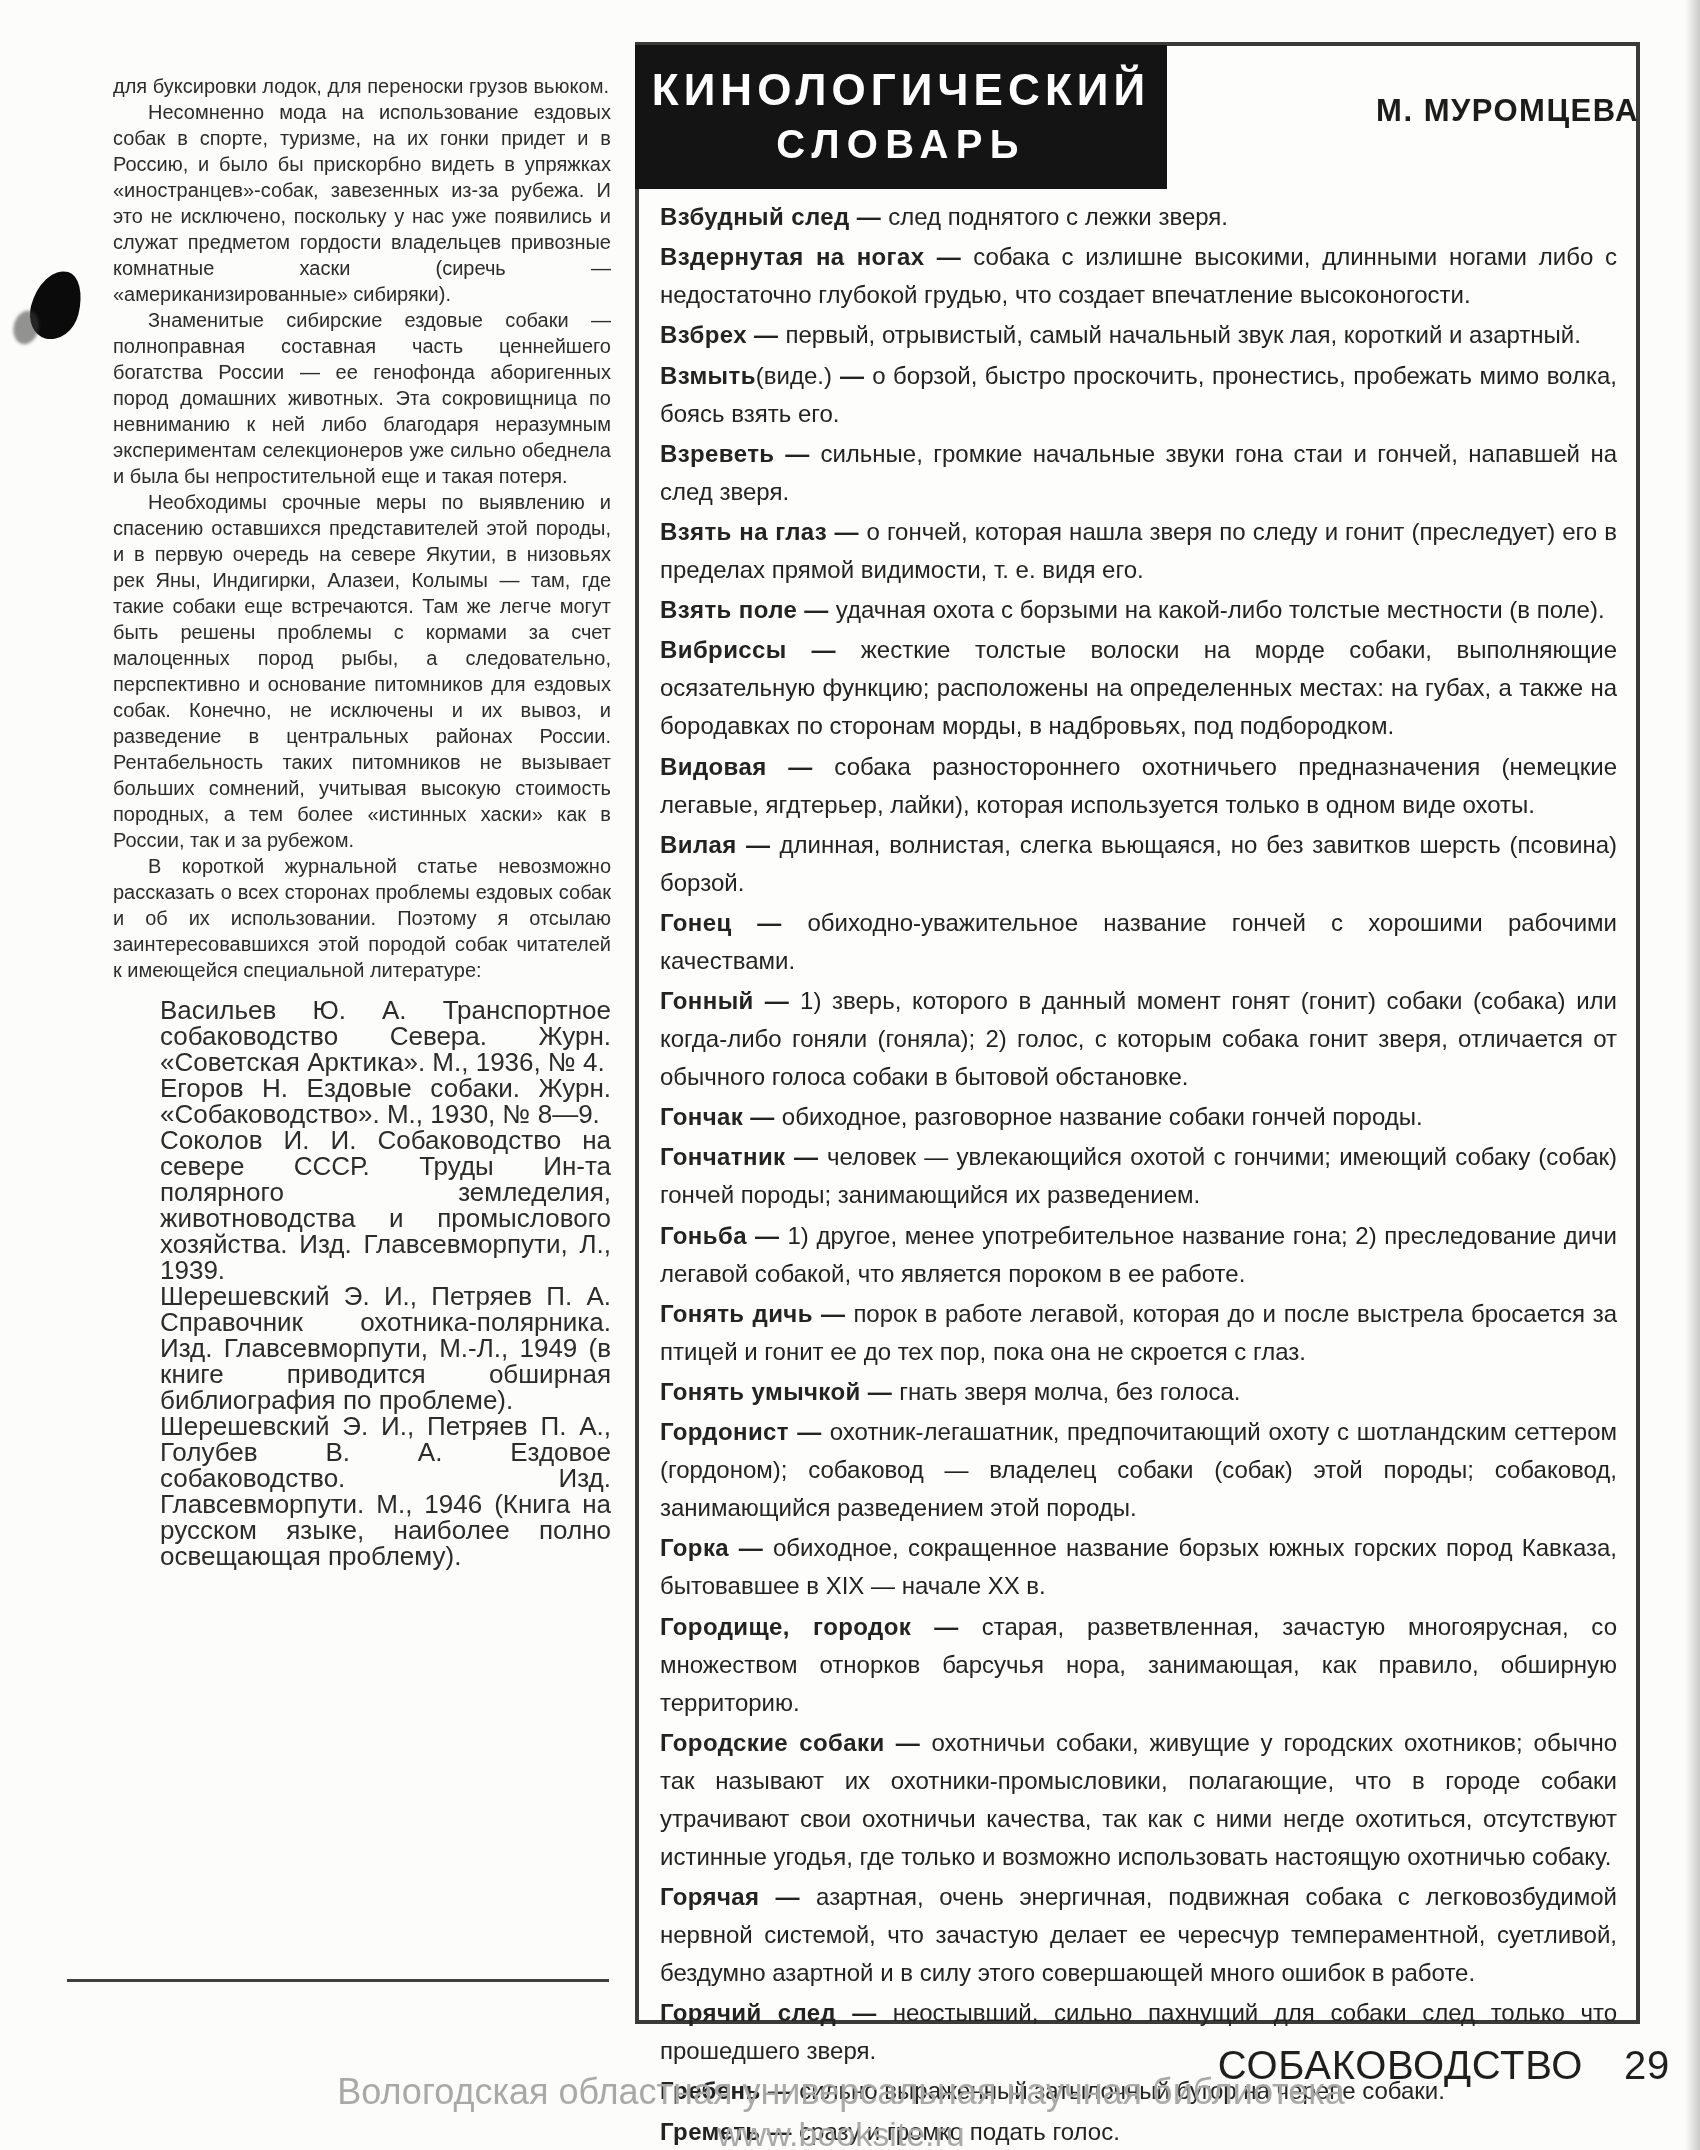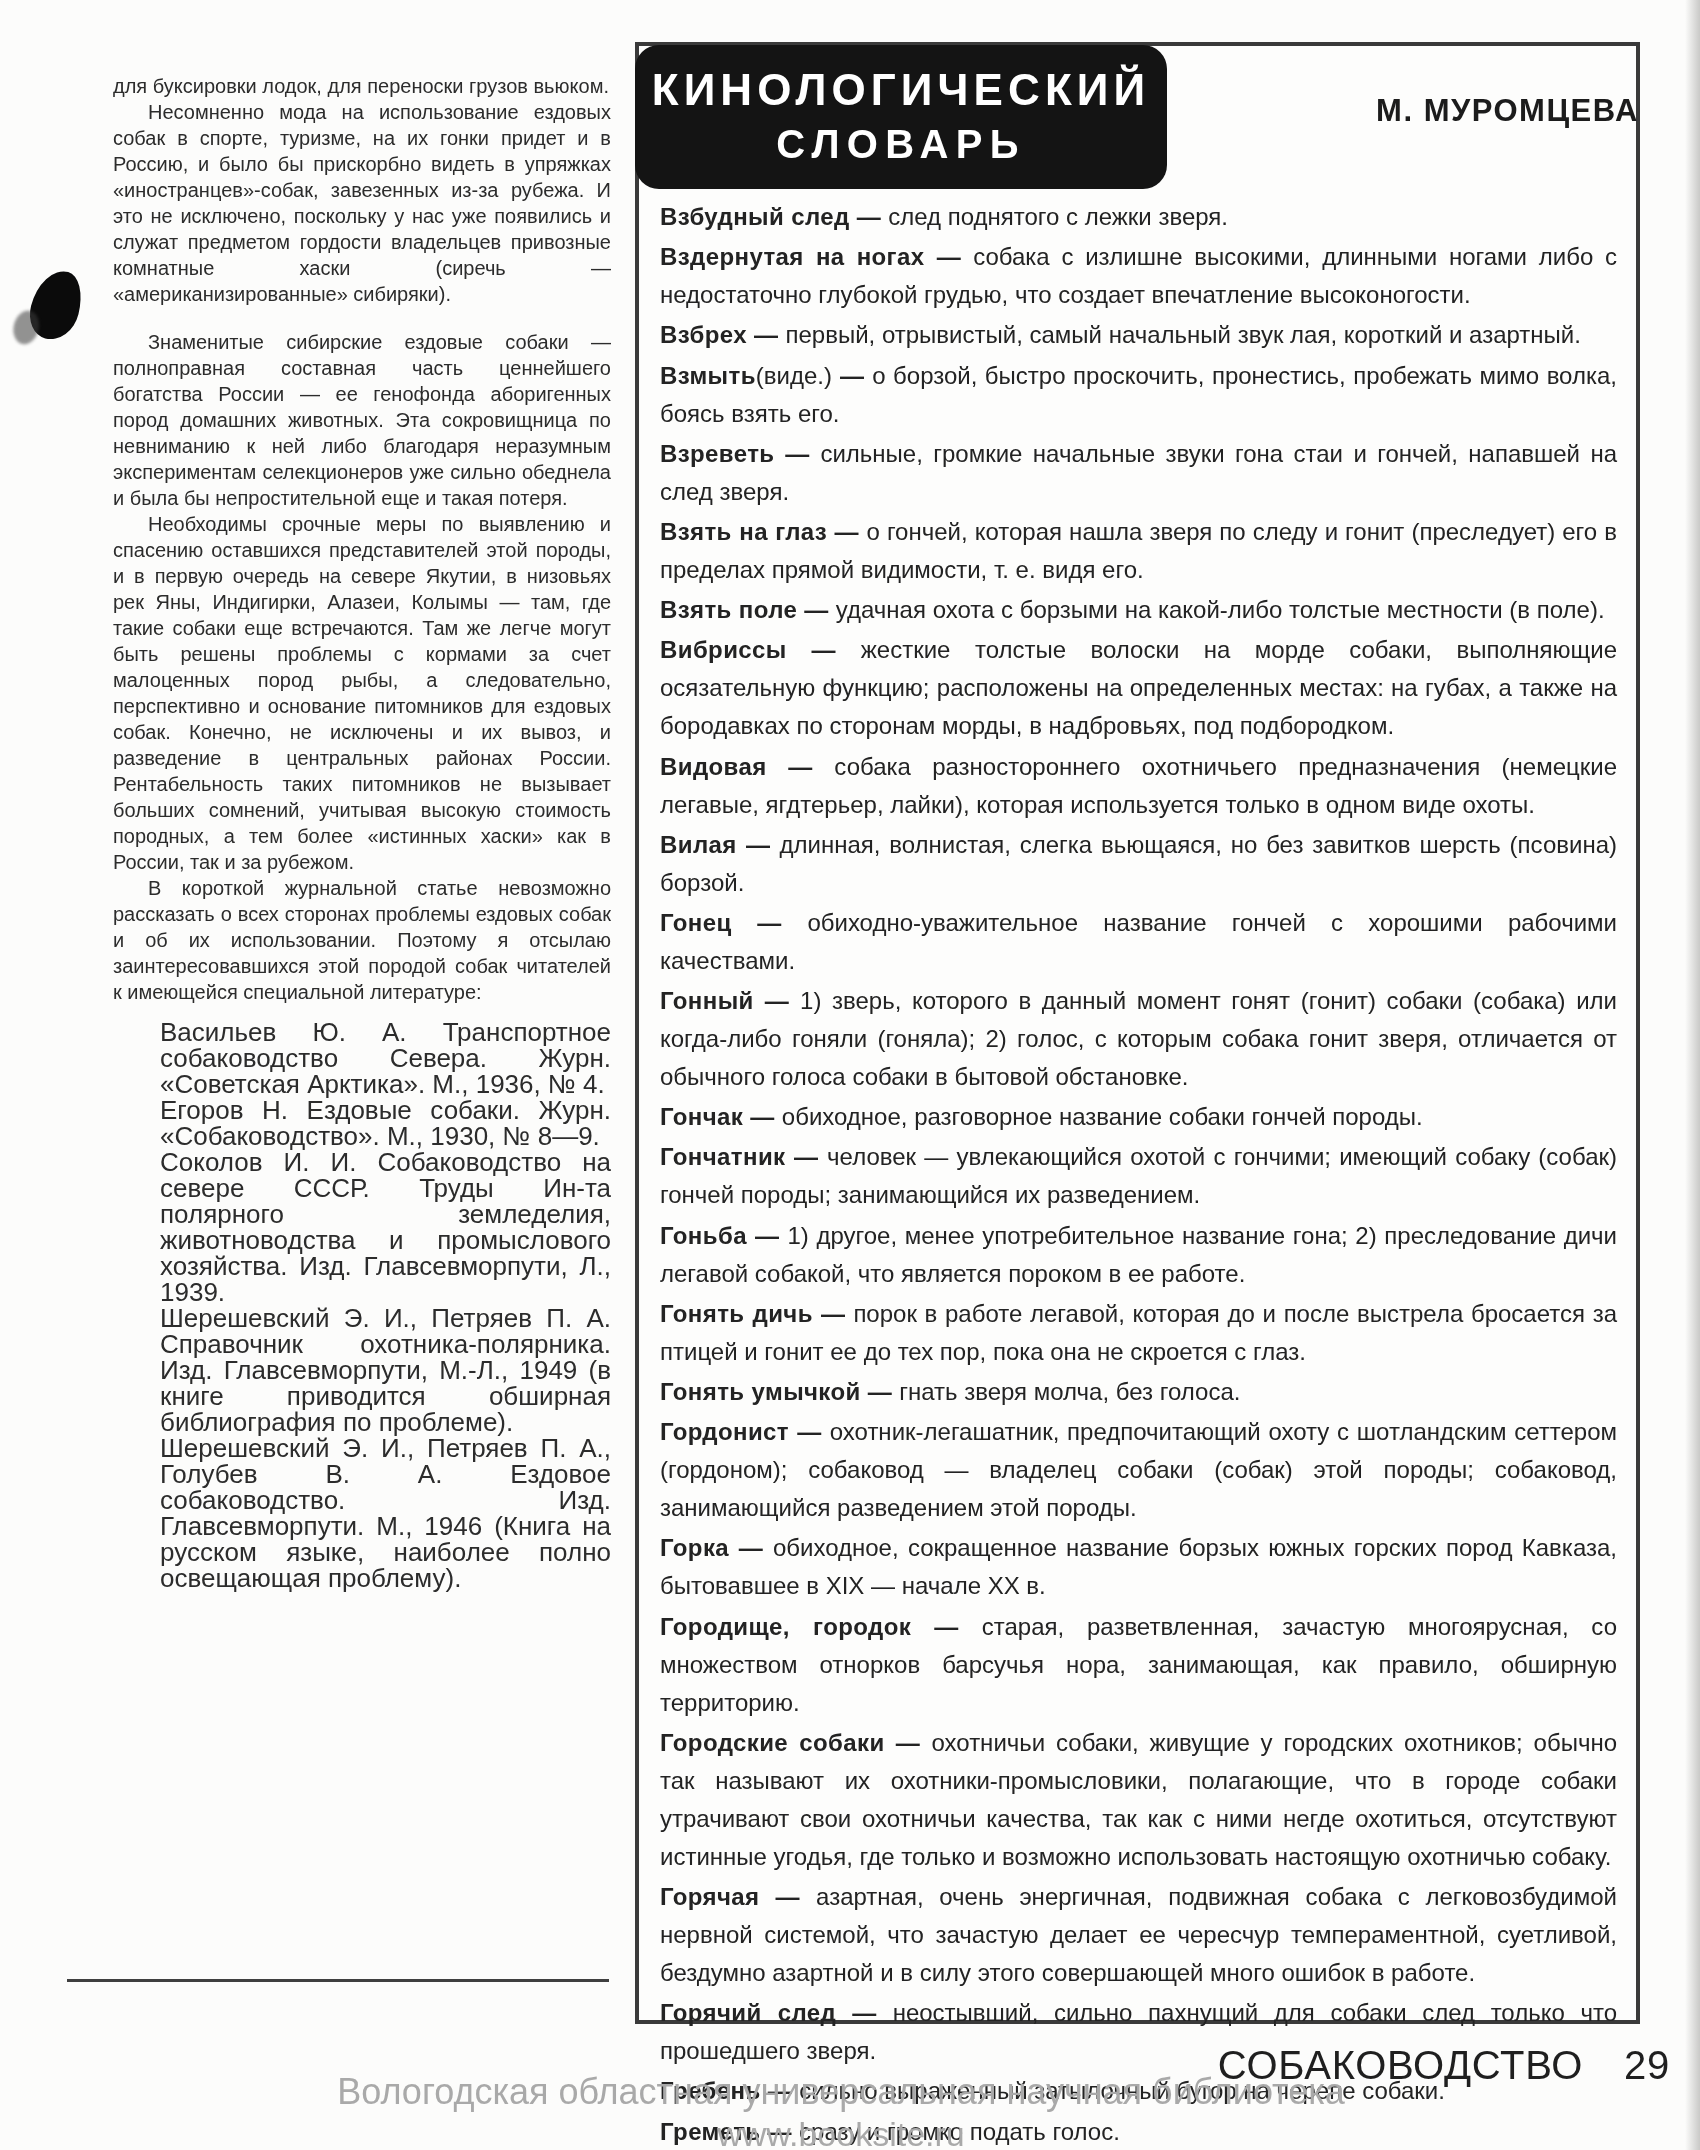--- a/index.html
+++ b/index.html
@@ -24,31 +24,31 @@
     background:#0b0b0b;border-radius:58% 42% 55% 45%/60% 55% 45% 40%;
     transform:rotate(14deg);}
   .ink-blob:after{content:"";position:absolute;left:-11.7px;top:47px;width:25px;height:34px;
     background:#3c3c3c;border-radius:50%;opacity:.55;filter:blur(1.5px);}
 
   
   .left-col{position:absolute;left:113px;top:73px;width:498px;
     font-size:20px;line-height:26px;text-align:justify;color:#2c2c2c;}
   .left-col p{margin:0;text-indent:35px;}
   .left-col p.no-indent{text-indent:0;}
-  .left-col p.gap-before{margin-top:22px;}
+  .left-col p.gap-before{}
   .bibliography{margin-top:14px;padding-left:47px;font-size:26px;line-height:26px;}
   .bibliography p{margin:0;text-indent:0;}
   .col-rule{position:absolute;left:67px;top:1979px;width:542px;height:2.9px;background:#3f3f3f;}
 
   
   .dict-box{position:absolute;left:635px;top:42px;width:1005px;height:1982px;
     box-sizing:border-box;border:4.4px solid var(--box-border);background:#fdfdfc;}
   .header-box{position:absolute;left:635px;top:45px;width:532px;height:144px;
     background:var(--header-bg);color:var(--header-fg);
-    display:flex;flex-direction:column;justify-content:center;align-items:center;border-radius:24px;}
+    display:flex;flex-direction:column;justify-content:center;align-items:center;}
   .header-box .t1{font-size:44px;font-weight:700;letter-spacing:5.1px;line-height:54px;}
   .header-box .t2{font-size:40px;font-weight:700;letter-spacing:7.3px;line-height:54px;}
   .author{position:absolute;left:1202px;top:93px;width:437px;text-align:right;
     font-size:31px;font-weight:700;letter-spacing:1.5px;color:#1c1c1c;}
 
   .entries{position:absolute;left:660px;top:198px;width:957px;
     font-size:24px;line-height:38px;text-align:justify;color:#232323;}
   .entries p{margin:0 0 2.2px 0;}
   .entries .term{font-weight:700;letter-spacing:0.4px;}
   .entries .note{font-weight:400;}

